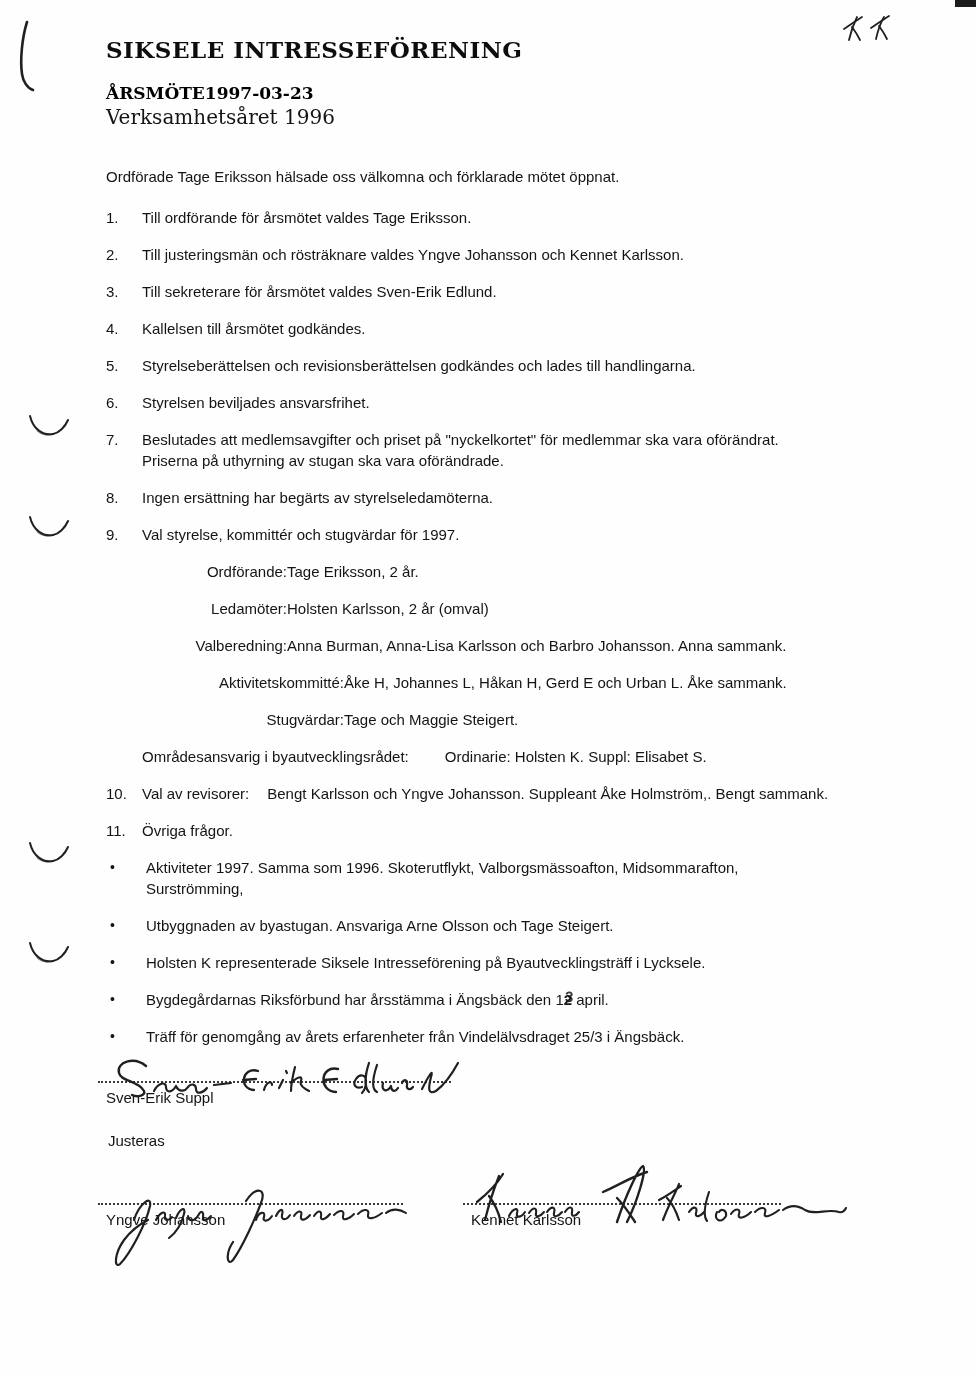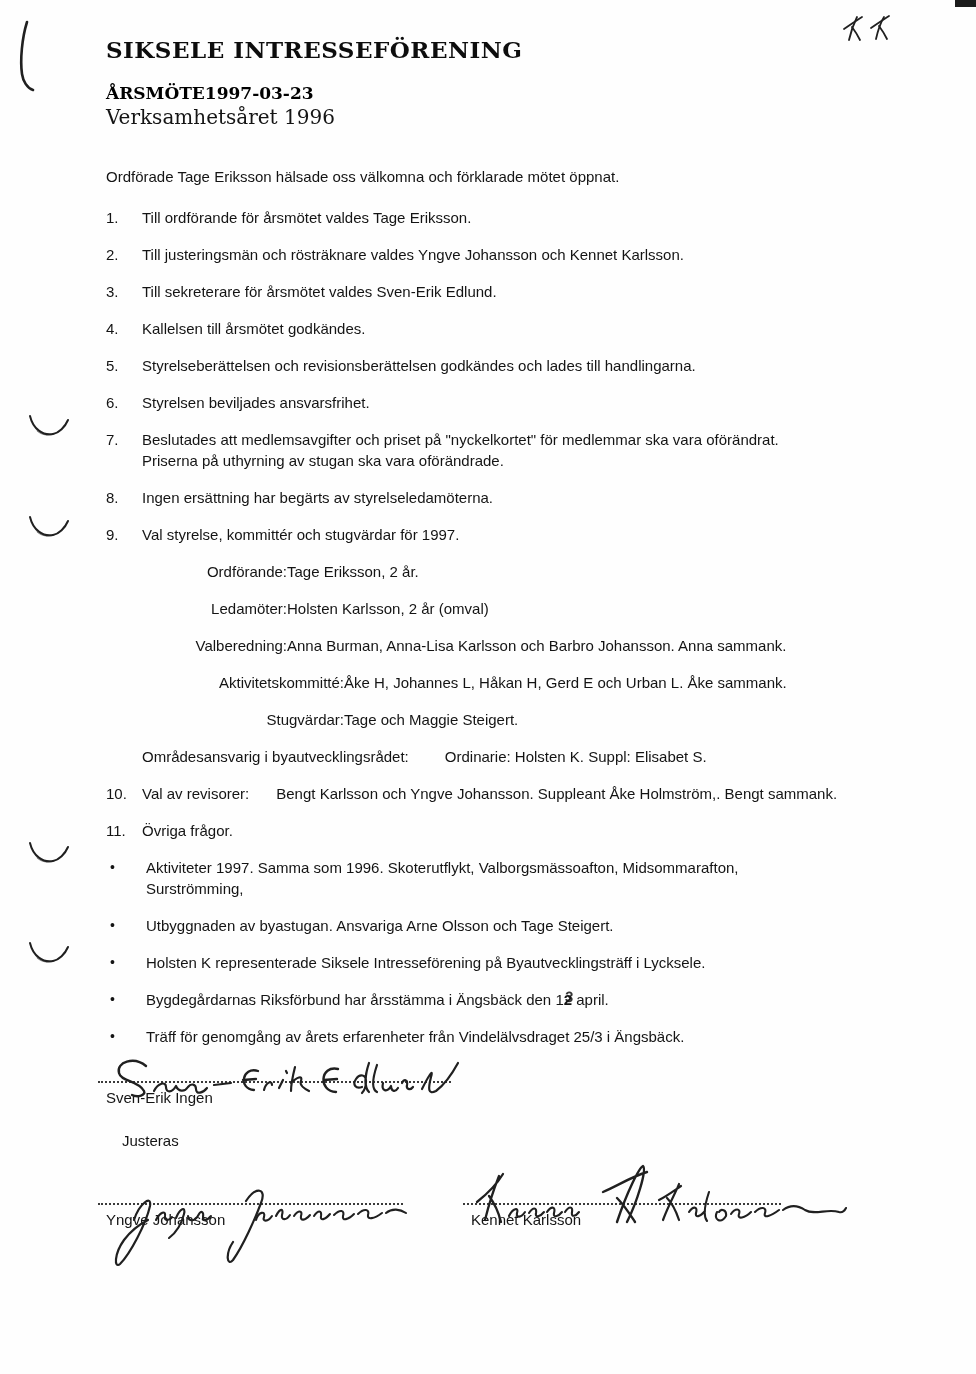--- a/index.html
+++ b/index.html
@@ -34,34 +34,34 @@
   .intro{margin-bottom:20px;}
   .item{display:flex;font-size:15px;line-height:21px;margin:0 0 16px 0;}
   .item .num{width:36px;flex-shrink:0;}
   .item .txt{flex:1;white-space:pre-line;}
   .roles{margin-left:36px;}
   .role-row{display:flex;font-size:15px;line-height:21px;margin:0 0 16px 0;text-align:right;}
   .role-row .role-label{width:145px;flex-shrink:0;}
   .role-row.wide .role-label{width:202px;}
   .role-row.inline-gap .role-label{width:auto;margin-right:36px;}
   .val-revisor{display:flex;}
-  .val-revisor .rev-label{margin-right:27px;white-space:nowrap;}
+  .val-revisor .rev-label{margin-right:18px;white-space:nowrap;}
   .bullets .bullet-glyph{width:36px;flex-shrink:0;font-size:14px;padding-left:4px;}
   
   .overstrike{position:relative;display:inline-block;font-weight:bold;}
   .overstrike .digit-over{
     position:absolute;left:1px;top:-3px;font-weight:bold;
     transform:rotate(3deg);opacity:.85;
   }
   
   .sig-block{position:relative;margin-top:34px;width:345px;}
   .sig-script{position:absolute;left:4px;bottom:-4px;pointer-events:none;overflow:visible;}
   .dotted-line{border-bottom:2px dotted #3a3a3a;height:0;margin-left:-8px;}
   .sig-name{font-size:15px;line-height:20px;padding-top:5px;}
-  .justeras{font-size:15px;margin:24px 0 0 16px;}
+  .justeras{font-size:15px;margin:24px 0 0 2px;}
   .sig-bottom-row{display:flex;margin-top:8px;}
   .sig-block.bottom{margin-top:46px;}
   .sig-block.b1{width:297px;}
   .sig-block.b2{width:310px;margin-left:68px;}
   
   .artifact{position:absolute;pointer-events:none;}
   .corner-mark{top:0;right:0;width:21px;height:7px;background:#1c1c1c;}
   svg.ink path{fill:none;stroke:#202020;stroke-linecap:round;stroke-linejoin:round;}
 </style>
 </head>
@@ -213,21 +213,21 @@
       <path d="M104,31 L121,29" stroke-width="2.2"></path>
       <path d="M148,17 C132,12 128,35 144,36 M133,26 L146,25" stroke-width="2.3"></path>
       <path d="M154,36 C156,28 162,26 162,31 M169,34 C171,30 172,28 173,26 M176,17 L177,19 M185,13 C183,21 181,31 181,37 M181,29 C187,23 193,21 191,27 C189,31 195,35 199,37" stroke-width="2.2"></path>
       <path d="M228,15 C210,11 208,37 226,38 M214,26 L227,25" stroke-width="2.4"></path>
       <path d="M252,33 C246,35 242,31 246,25 C250,19 256,21 256,27 C256,33 254,37 252,39 M259,9 C255,21 254,33 259,38" stroke-width="2.2"></path>
       <path d="M267,11 C263,23 261,35 267,38" stroke-width="2.2"></path>
       <path d="M273,29 C271,37 277,39 281,32 C281,37 285,39 288,34 M292,29 C294,25 298,25 297,31 C296,35 300,37 303,33" stroke-width="2.2"></path>
       <path d="M312,35 C318,23 324,13 321,23 C318,35 318,41 326,37 C334,31 342,20 348,9" stroke-width="2.2"></path>
     </svg>
     <div class="dotted-line"></div>
-    <div class="sig-name">Sven-Erik Ingen</div>
+    <div class="sig-name">Sven-Erik Suppl</div>
   </div>
 
   <p class="justeras">Justeras</p>
 
   <div class="sig-bottom-row">
     <div class="sig-block bottom b1">
       <svg class="sig-script ink" style="bottom:-42px;left:0px;" width="310" height="96" viewBox="0 0 310 96">
         <path d="M28,44 C33,28 46,18 44,30 C40,48 24,78 14,88 C8,93 8,78 18,64 C24,56 34,48 42,44" stroke-width="2.2"></path>
         <path d="M50,44 C54,36 60,34 59,40 C58,44 62,46 66,41 M70,42 C74,32 80,30 78,38 C76,46 71,56 63,62 M82,40 C83,46 89,46 93,38 C95,34 98,36 97,41 C97,45 101,45 105,40" stroke-width="2.1"></path>
         <path d="M140,25 C150,10 161,12 155,27 C149,43 137,70 127,84 C121,91 119,78 127,66" stroke-width="2.2"></path>

